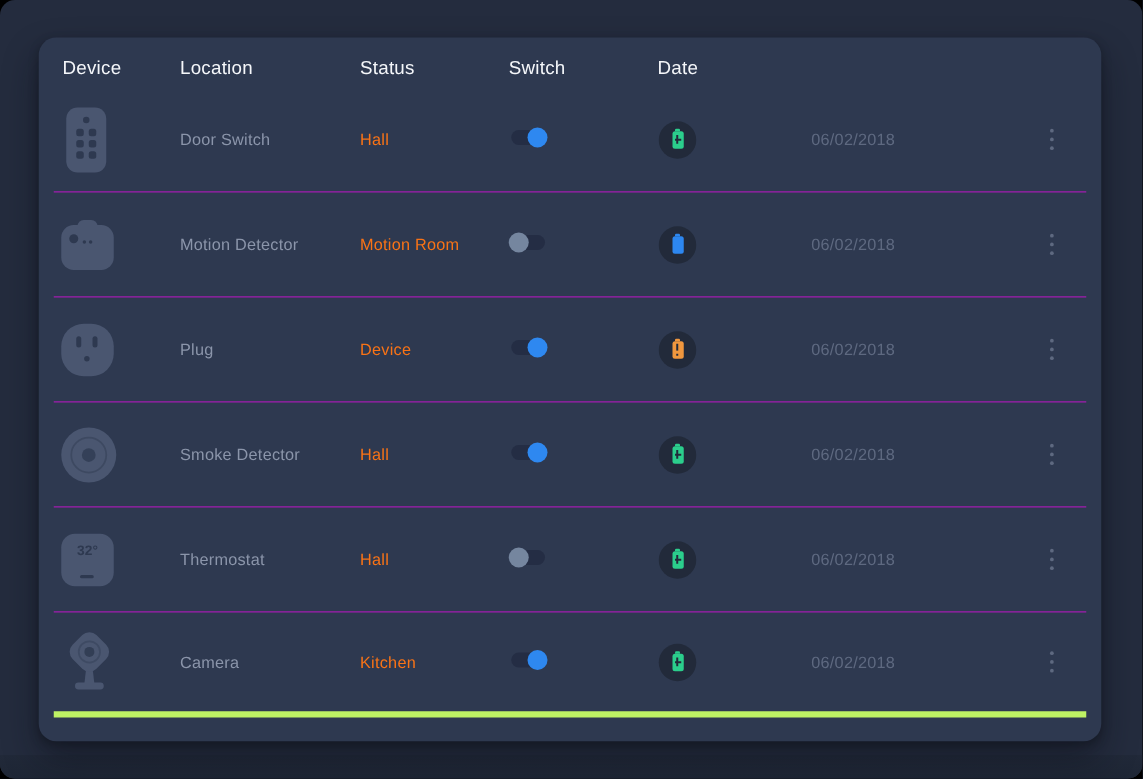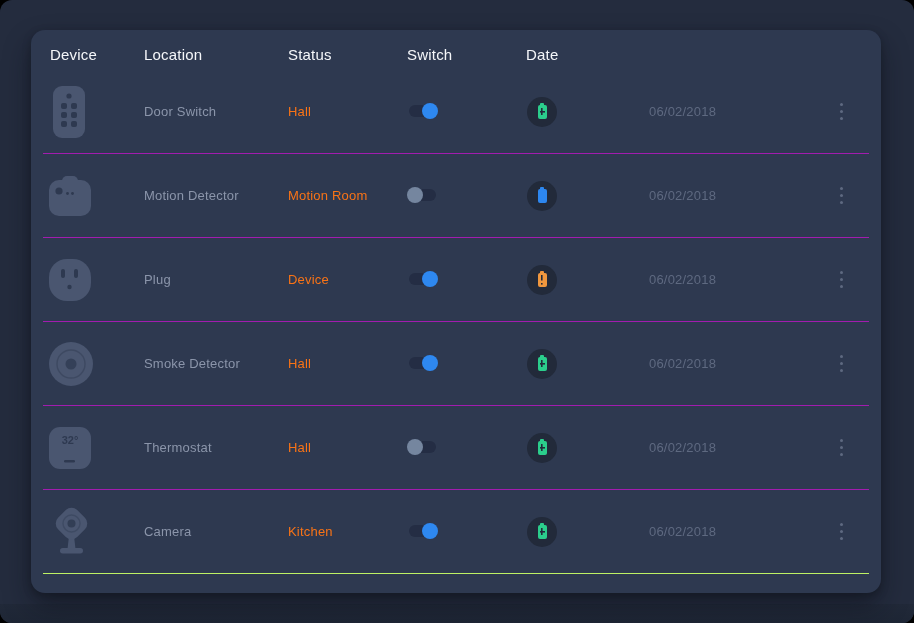--- a/index.html
+++ b/index.html
@@ -235,21 +235,21 @@
       <div class="cell c-date">06/02/2018</div>
       <div class="cell c-actions">
           <span class="kebab">
             <i></i>
             <i></i>
             <i></i>
           </span>
         </div>
     </div>
 
-    <div class="grid row" style="border-bottom:1px solid #bef264;">
+    <div class="grid row" style="border-bottom:5px solid #bef264;">
       <div class="cell c-device">
         <span class="devicon">
           <svg width="50" height="52" viewBox="0 0 50 52">
             <polygon class="ic-fill" points="22,30 27,30 28.5,43 20.5,43"></polygon>
             <rect class="ic-fill" x="13" y="42" width="23" height="5.5" rx="2.7"></rect>
             <rect class="ic-fill" x="11" y="4" width="27" height="27" rx="8" transform="rotate(45 24.5 17.5)"></rect>
             <circle cx="24.5" cy="17.5" r="8.5" fill="none" stroke="#2e3950" stroke-opacity="0.4" stroke-width="1.4"></circle>
             <circle cx="24.5" cy="17.5" r="4" fill="#2e3950" fill-opacity="0.85"></circle>
           </svg>
         </span>

